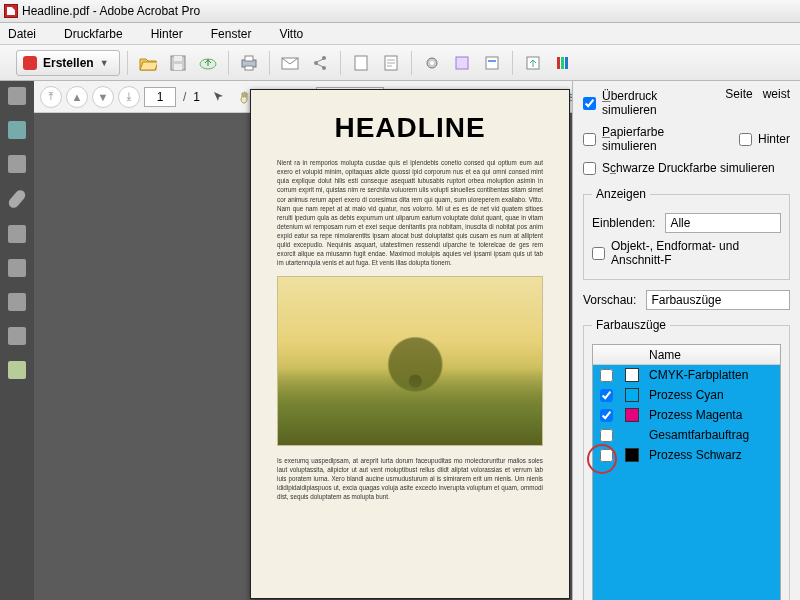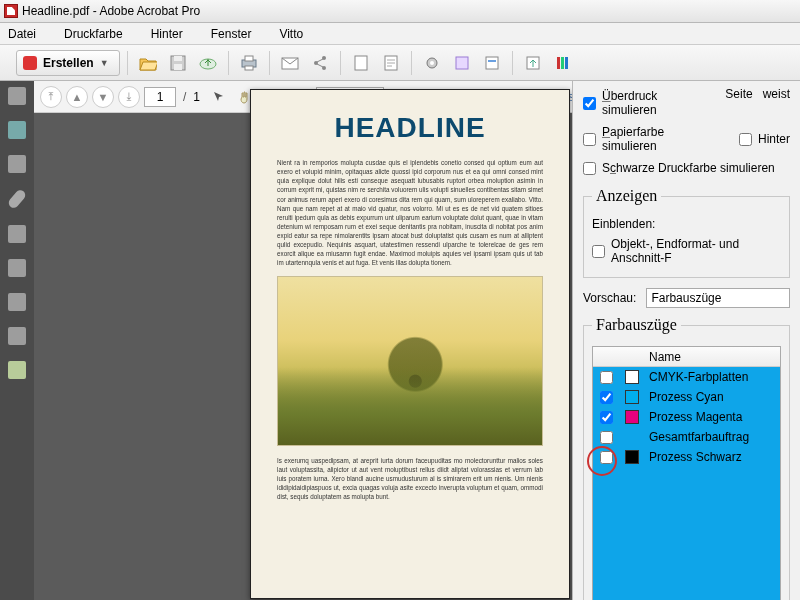--- a/index.html
+++ b/index.html
@@ -27,32 +27,32 @@
 .subbar .zoom { width:68px; height:20px; border:1px solid #aaa; background:#fff; text-align:center; font-size:12px; display:flex;align-items:center;justify-content:center;}
 .subbar .right { margin-left:auto; color:#3b6ca6; font-size:13px; }
 
 .main { display:flex; height: calc(600px - 23px - 22px - 36px ); }
 .leftrail { width:34px; background:#4b4b4b; display:flex; flex-direction:column; align-items:center; padding-top:6px; gap:16px;}
 .leftrail .ri{width:18px;height:18px;background:#9d9d9d;border-radius:2px;}
 
 .docarea { width: 538px; background:#5b5b5b; position:relative; overflow:hidden;}
 .docarea .subwrap{position:absolute;top:0;left:0;right:0;}
 .page { position:absolute; top:8px; left:216px; width:320px; height:510px; background:#f4f0e3; border:1px solid #222; box-shadow:0 2px 6px rgba(0,0,0,.5); padding:22px 26px; }
-.page h1 { color:#0c4a6e; font-family: Arial Black, Arial, sans-serif; font-size:28px; letter-spacing:1px; text-align:center; margin-bottom:14px; font-weight:900;}
+.page h1 { color:#000000; font-family: Arial Black, Arial, sans-serif; font-size:28px; letter-spacing:1px; text-align:center; margin-bottom:14px; font-weight:900;}
 .page p { font-size:6.3px; line-height:1.45; color:#333; text-align:justify; margin-bottom:8px;}
 .page .img { width:100%; height:170px; margin:8px 0 10px; background:
   radial-gradient(circle at 52% 62%, rgba(0,0,0,.25) 0 6px, transparent 7px),
   radial-gradient(circle at 52% 52%, rgba(60,70,10,.6) 0 26px, transparent 28px),
   linear-gradient(180deg,#efe0a0 0%, #e8d27a 38%, #cdbf5d 55%, #a4a347 72%, #6d7c2e 100%);
   position:relative; border:1px solid #c8bd95;}
 .page .img:after{content:"";position:absolute;left:0;right:0;bottom:0;height:46%;background:linear-gradient(180deg,transparent,#6d7c2e 60%,#59611f);}
 
 .rightpanel { flex:1; background:#f1f1f1; border-left:1px solid #b8b8b8; padding:6px 10px 10px; overflow:hidden; font-size:12px; display:flex;flex-direction:column; gap:4px;}
 .rightpanel fieldset { border:1px solid #c8c8c8; padding:8px 8px 10px; }
-.rightpanel legend { padding:0 4px; font-size:16px;font-family:Liberation Serif, serif;}
+.rightpanel legend { padding:0 4px; font-size:12px;}
 .chk { display:flex; align-items:center; gap:6px; margin:2px 0;}
 .chk input{width:13px;height:13px;}
 .lblrow{display:flex;align-items:center;gap:10px;margin:4px 0;}
 .sel { flex:1; height:20px; border:1px solid #aaa; background:#fff; padding:0 4px; display:flex;align-items:center; min-width:90px;}
 .list { border:1px solid #aaa; background:#0ea5e9; height:290px; margin-top:4px; }
 .list .hdr{height:20px;border-bottom:1px solid #ccc;display:flex;align-items:center;font-size:12px;background:linear-gradient(#fcfcfc,#ececec);} 
 .list .hdr .c1{width:26px;} .list .hdr .c2{width:26px;} .list .hdr .c3{flex:1;padding-left:4px;}
 .list .row{height:20px;display:flex;align-items:center;font-size:12px;}
 .list .row.sel{background:#2f7bd9;color:#fff;}
 .list .row .c1{width:26px;display:flex;justify-content:center;}
@@ -248,20 +248,23 @@
     </div>
     <label class="chk">
         <input type="checkbox" style="">
         <span>S<span class="u">c</span>hwarze Druckfarbe simulieren</span>
       </label>
 
     <fieldset style="margin-top:6px;">
       <legend>Anzeigen</legend>
       <div class="lblrow">
         <span>Einblenden:</span>
+        <div class="sel">
+            <span>Alle</span>
+          </div>
       </div>
       <label class="chk" style="margin-top:6px;">
           <input type="checkbox" style="">
           <span>Objekt-, Endformat- und Anschnitt-F</span>
         </label>
     </fieldset>
 
     <div class="lblrow" style="margin-top:6px;">
       <span>Vorschau:</span>
       <div class="sel">

